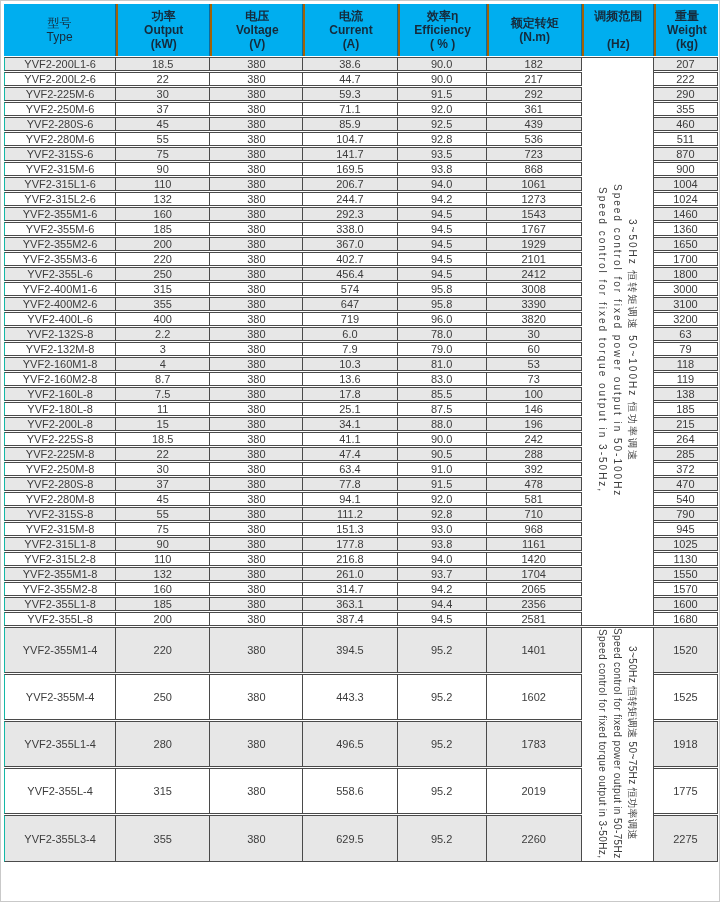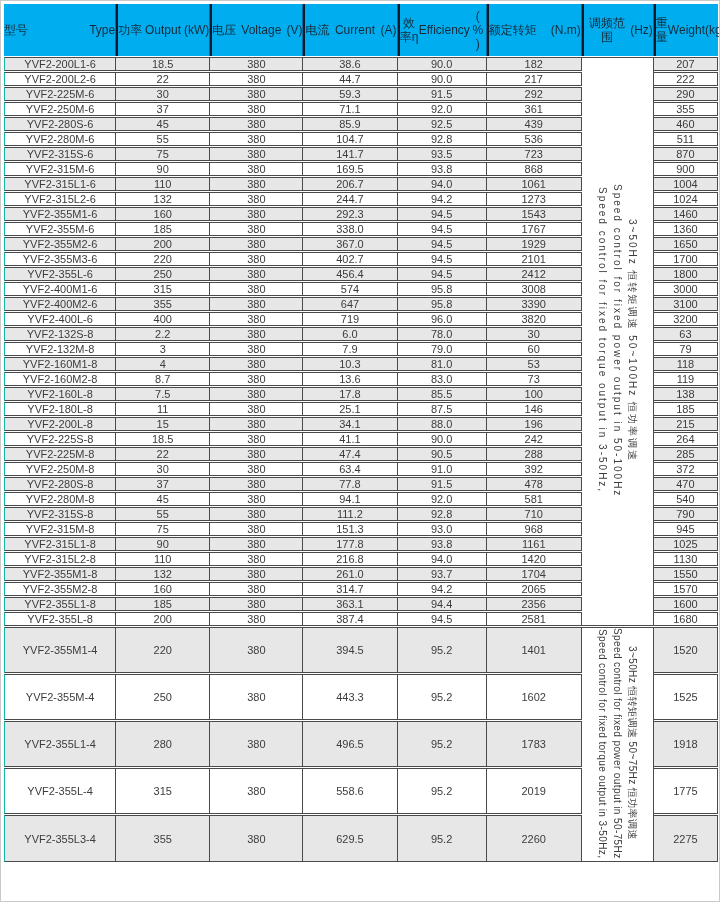--- a/index.html
+++ b/index.html
@@ -23,22 +23,22 @@
   thead th {
     background:#00AEEF;
     height:52px;
     padding:0;
     font-weight:normal;
     color:#152B3C;
     font-size:12px;
     vertical-align:middle;
   }
   thead th:not(:last-child){ border-right:1px solid #0A6DA0; }
-  thead th + th { border-left:2px solid #0f172a; }
-  .hwrap { display:flex; flex-direction:row; justify-content:space-between; align-items:center; }
+  thead th + th { border-left:2px solid #a16207;font-weight:bold; }
+  .hwrap { display:flex; flex-direction:column; justify-content:space-between; align-items:center; }
   .hwrap div { min-height:14px; line-height:14px; }
   
   tbody td {
     border:1px solid #4A4A4A;
     border-left:none;
     height:12.5px;
     padding:0;
     font-size:11px;
     color:#3C3C3C;
     text-align:center;

